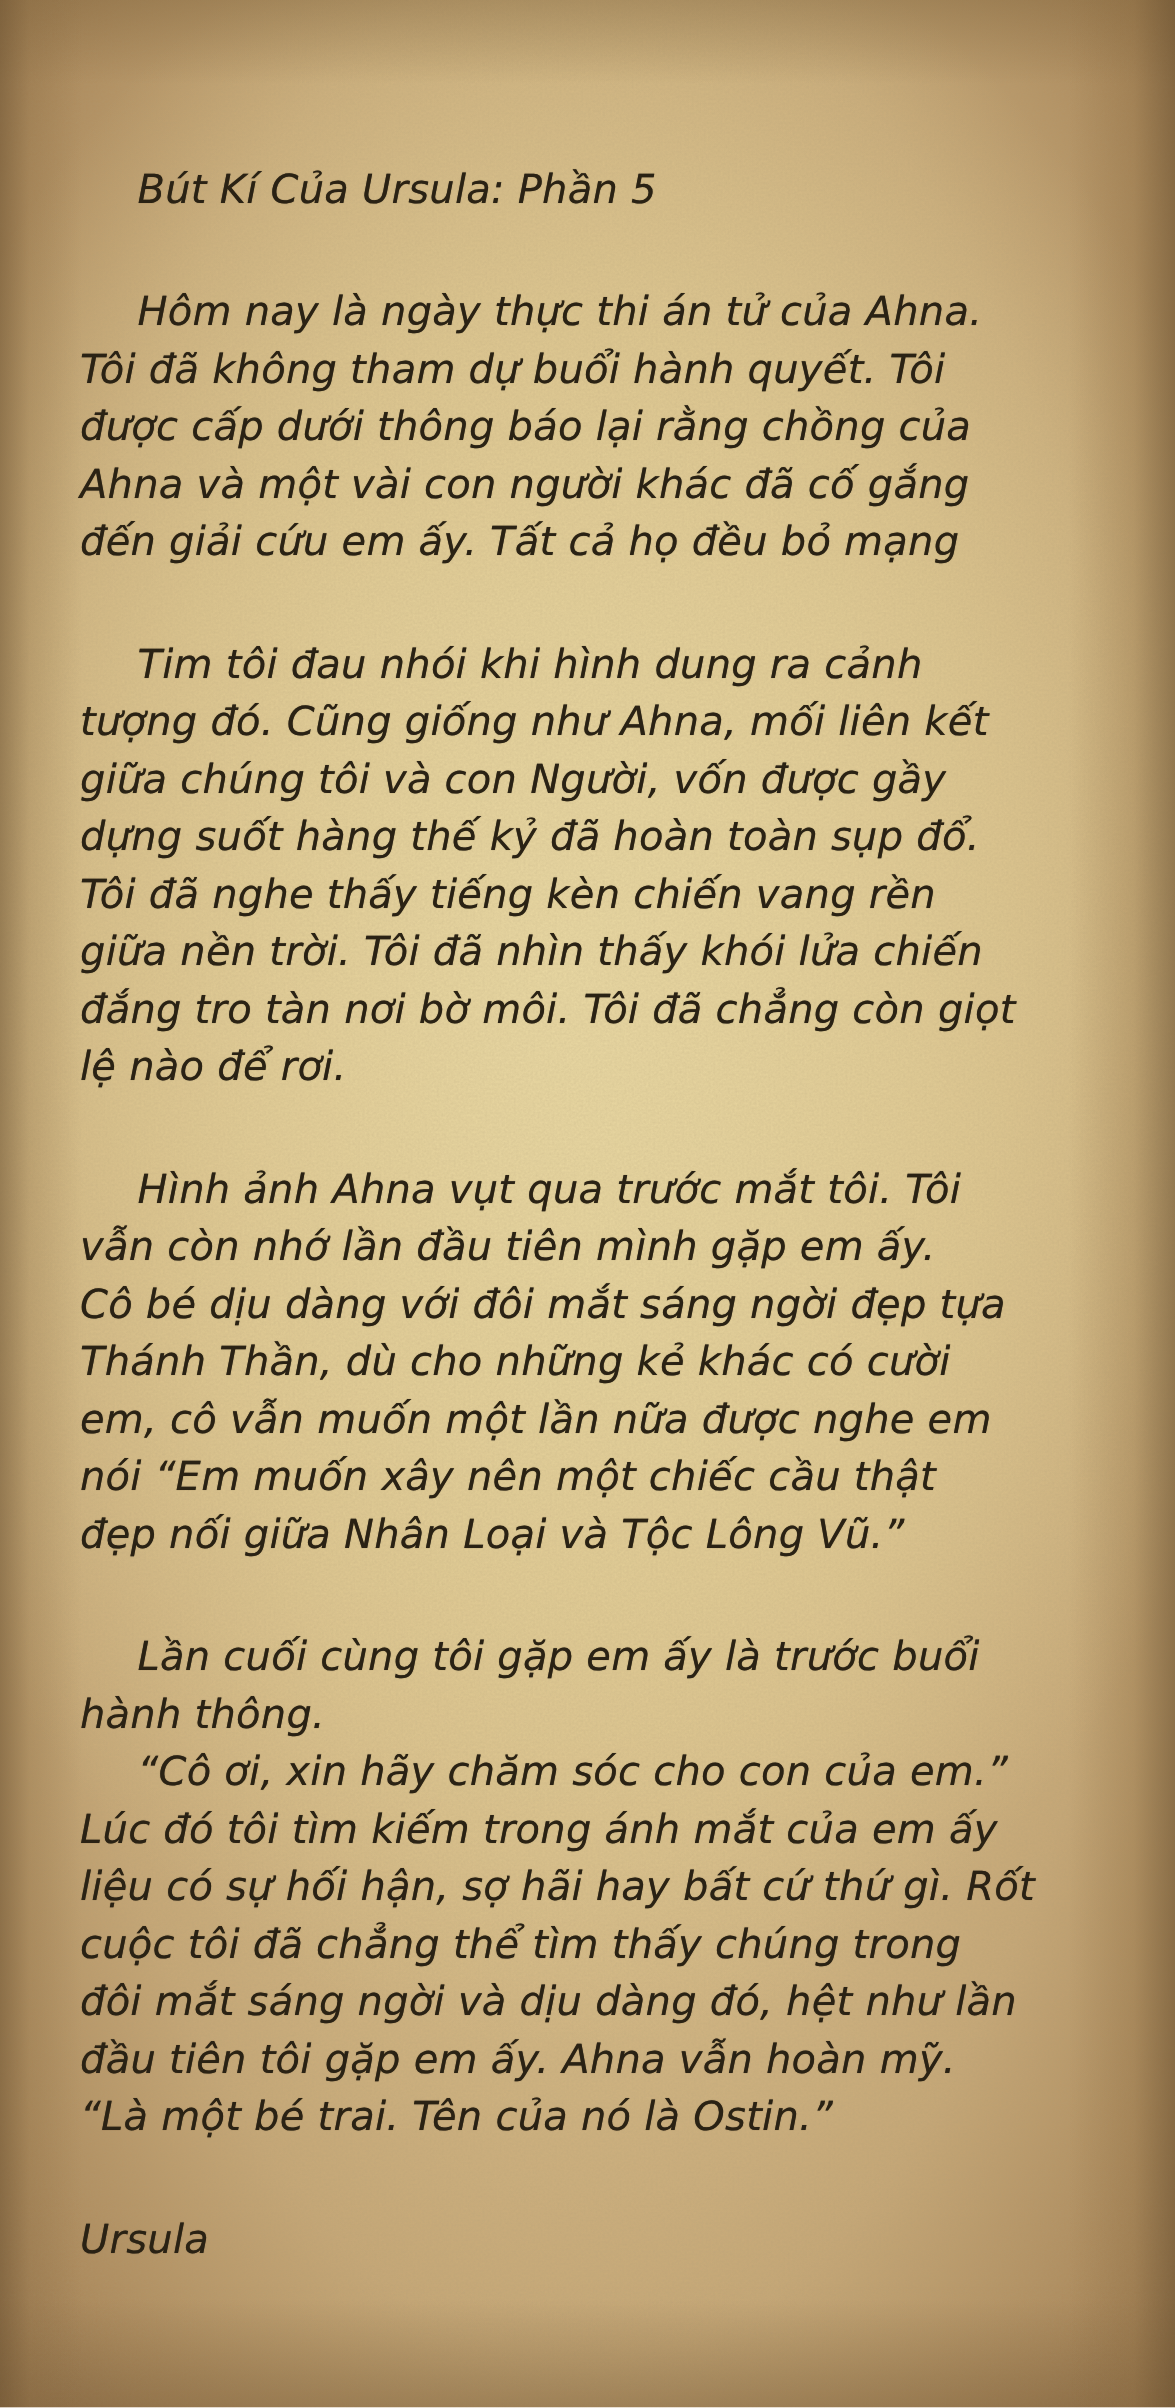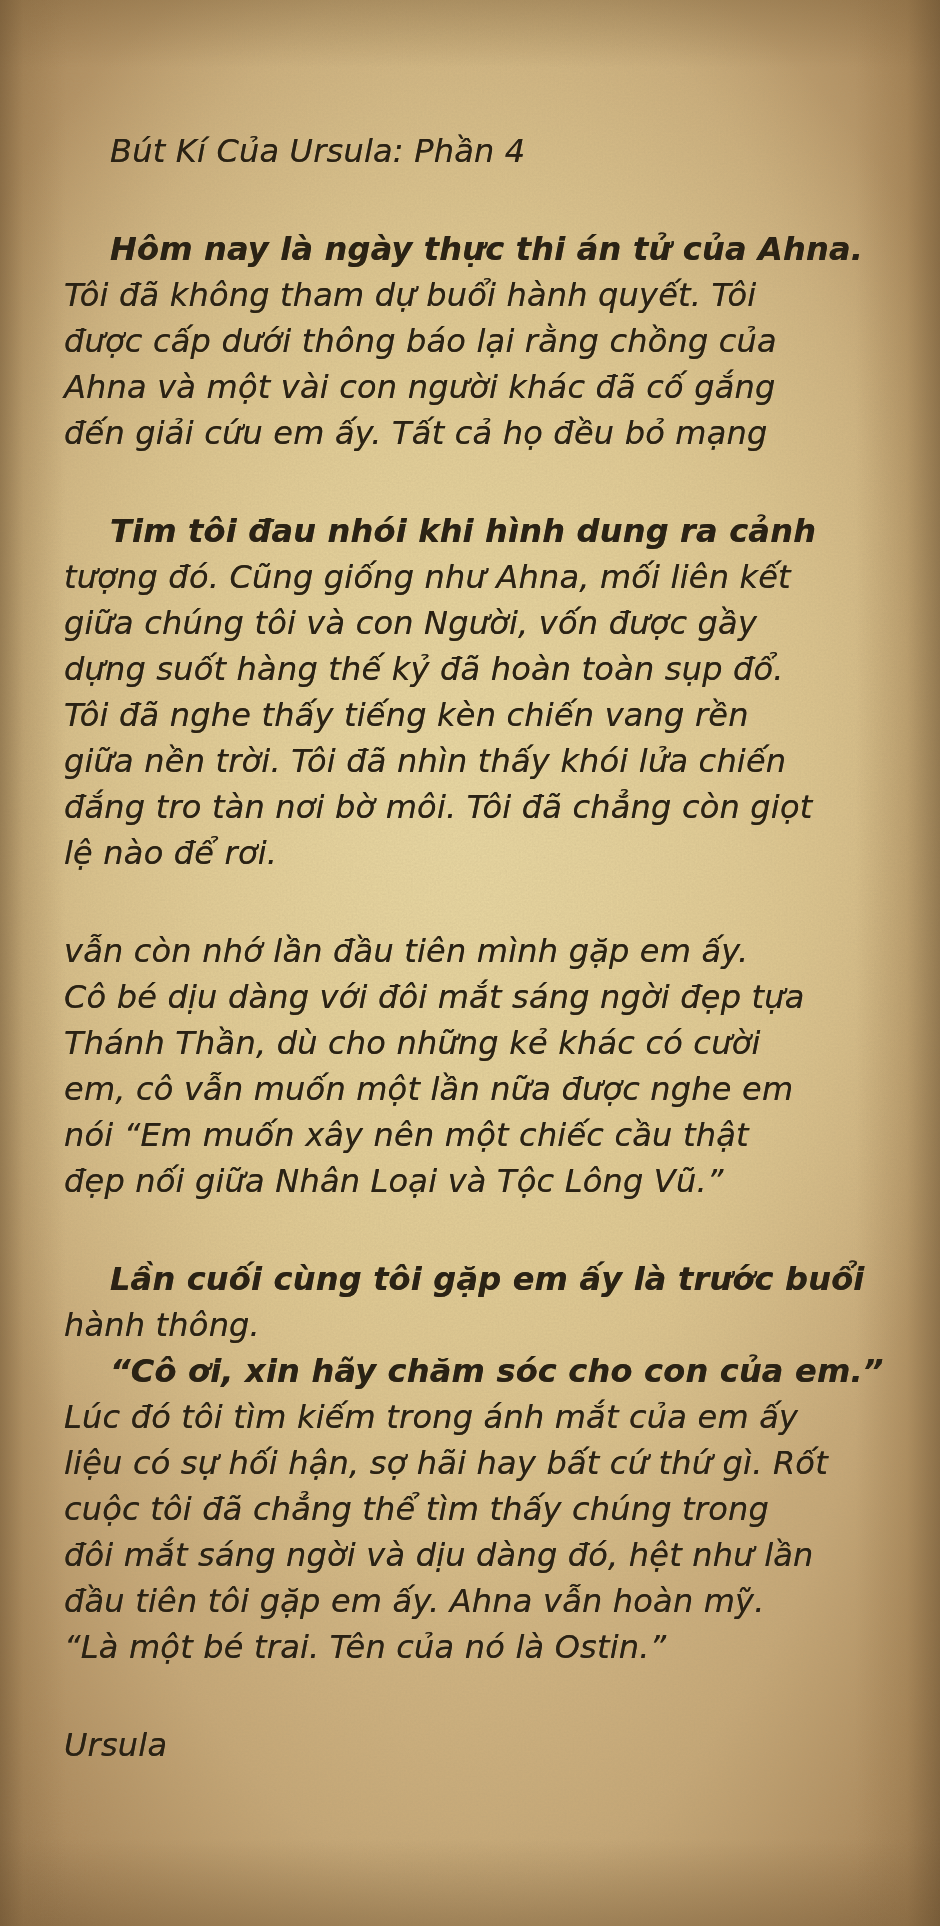--- a/index.html
+++ b/index.html
@@ -38,42 +38,42 @@
     color: #2a2214;
     font-style: italic;
     font-size: 32px;
     line-height: 46px;
     letter-spacing: 0.2px;
     text-shadow: 0 0 0.6px rgba(42,34,20,0.75);
   }
   .title { padding-left: 46px; margin-bottom: 52px; white-space: nowrap; }
   .para  { margin-bottom: 52px; }
   .line  { white-space: nowrap; }
-  .indent { padding-left: 46px; font-weight: bold; }
+  .indent { padding-left: 46px; }
   .signature { white-space: nowrap; }
 </style>
 </head>
 <body>
 
 <div class="page">
 
   <svg class="grain" xmlns="http://www.w3.org/2000/svg" width="940" height="1926">
     <filter id="parchment-noise" x="0" y="0" width="100%" height="100%">
       <feTurbulence type="fractalNoise" baseFrequency="0.52" numOctaves="3" seed="11" stitchTiles="stitch"></feTurbulence>
       <feColorMatrix type="matrix" values="0 0 0 0 0.42
                 0 0 0 0 0.33
                 0 0 0 0 0.18
                 0.6 0.3 0 0 0"></feColorMatrix>
     </filter>
     <rect x="0" y="0" width="940" height="1926" filter="url(#parchment-noise)"></rect>
   </svg>
 
   <div class="text-layer">
 
-    <div class="title">Bút Kí Của Ursula: Phần 4</div>
+    <div class="title">Bút Kí Của Ursula: Phần 5</div>
 
     <div class="para">
       <div class="line indent">Hôm nay là ngày thực thi án tử của Ahna.</div>
       <div class="line">Tôi đã không tham dự buổi hành quyết. Tôi</div>
       <div class="line">được cấp dưới thông báo lại rằng chồng của</div>
       <div class="line">Ahna và một vài con người khác đã cố gắng</div>
       <div class="line">đến giải cứu em ấy. Tất cả họ đều bỏ mạng</div>
     </div>
 
     <div class="para">
@@ -81,20 +81,21 @@
       <div class="line">tượng đó. Cũng giống như Ahna, mối liên kết</div>
       <div class="line">giữa chúng tôi và con Người, vốn được gầy</div>
       <div class="line">dựng suốt hàng thế kỷ đã hoàn toàn sụp đổ.</div>
       <div class="line">Tôi đã nghe thấy tiếng kèn chiến vang rền</div>
       <div class="line">giữa nền trời. Tôi đã nhìn thấy khói lửa chiến</div>
       <div class="line">đắng tro tàn nơi bờ môi. Tôi đã chẳng còn giọt</div>
       <div class="line">lệ nào để rơi.</div>
     </div>
 
     <div class="para">
+      <div class="line indent">Hình ảnh Ahna vụt qua trước mắt tôi. Tôi</div>
       <div class="line">vẫn còn nhớ lần đầu tiên mình gặp em ấy.</div>
       <div class="line">Cô bé dịu dàng với đôi mắt sáng ngời đẹp tựa</div>
       <div class="line">Thánh Thần, dù cho những kẻ khác có cười</div>
       <div class="line">em, cô vẫn muốn một lần nữa được nghe em</div>
       <div class="line">nói “Em muốn xây nên một chiếc cầu thật</div>
       <div class="line">đẹp nối giữa Nhân Loại và Tộc Lông Vũ.”</div>
     </div>
 
     <div class="para">
       <div class="line indent">Lần cuối cùng tôi gặp em ấy là trước buổi</div>

